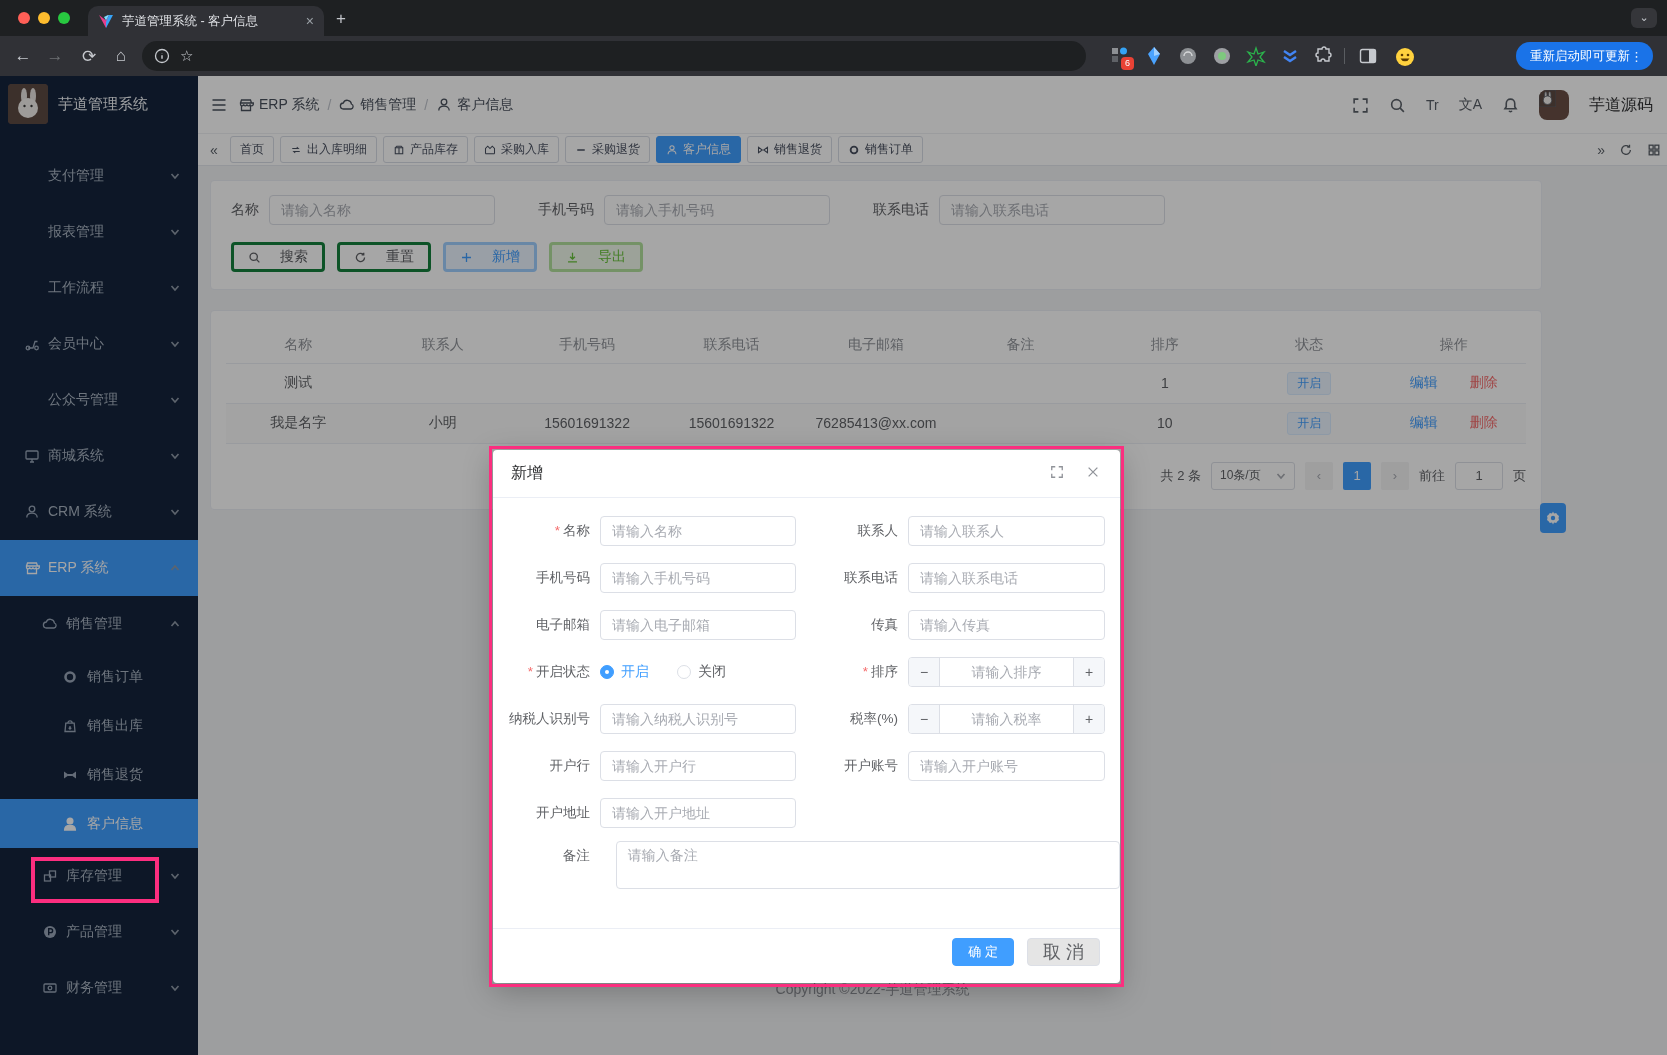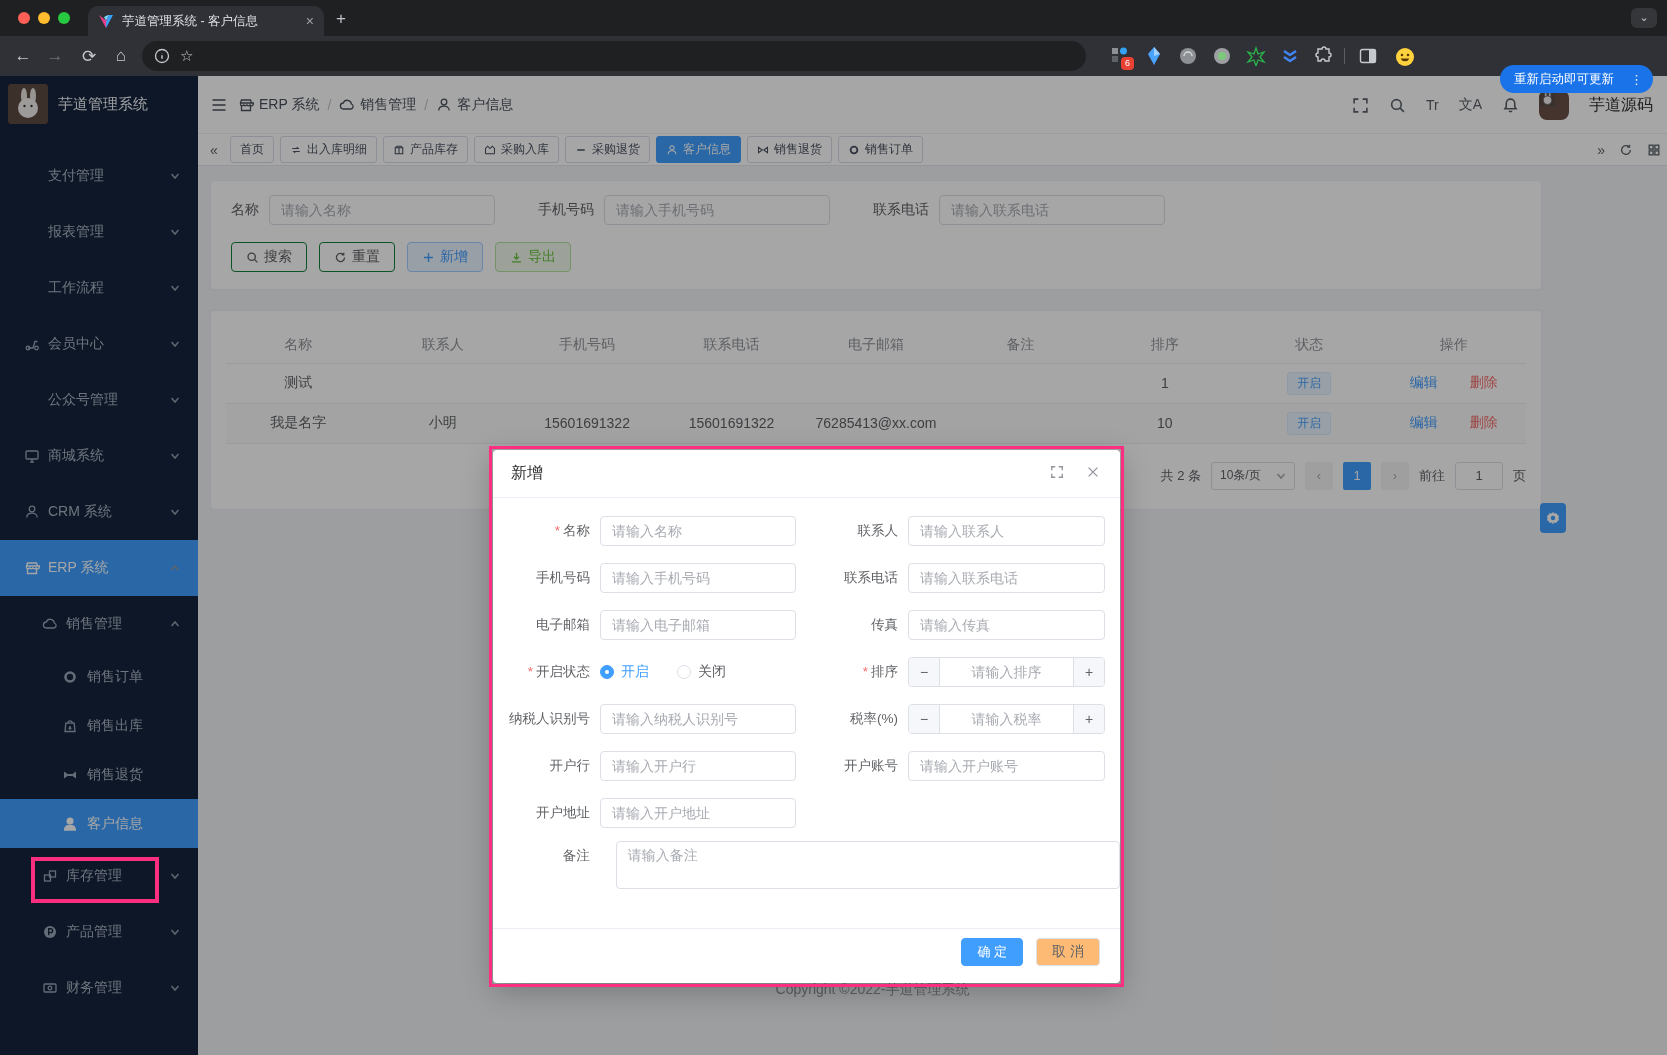--- a/index.html
+++ b/index.html
@@ -28,21 +28,21 @@
   .urlpill { position:absolute; left:142px; top:5px; width:944px; height:30px; background:#1e2022;
              border-radius:15px; display:flex; align-items:center; padding:0 12px; }
   .url-info { width:16px; height:16px; margin-right:10px; }
   .url-text { color:#e3e5e8; font-size:13.5px; flex:1; }
   .url-star { color:#c6c9ce; font-size:15px; }
   .ext { position:absolute; top:10px; width:20px; height:20px; }
   .ext-badge6 { position:absolute; right:-4px; bottom:-4px; min-width:13px; height:13px; background:#e94235;
                 color:#fff; font-size:9px; border-radius:4px; text-align:center; line-height:13px; padding:0 2px; }
   .divider-v { position:absolute; left:1344px; top:12px; width:1px; height:16px; background:#5a5d61; }
   .updatepill { position:absolute; right:14px; top:6px; height:28px; background:#1a73e8; border-radius:14px;
-                color:#fff; font-size:12.5px; display:flex; align-items:center; padding:0 10px 0 14px; gap:16px;margin-top:23px; }
+                color:#fff; font-size:12.5px; display:flex; align-items:center; padding:0 10px 0 14px; gap:0; }
   .updatepill .dots { font-size:13px; color:#e8f0fe; }
 
   
   .sidebar { position:absolute; left:0; top:76px; width:198px; bottom:0; background:#14243c; z-index:10; }
   .logo-row { height:56px; display:flex; align-items:center; padding-left:8px; gap:10px; }
   .logo-av { width:40px; height:40px; border-radius:4px; background:#6b4f45; overflow:hidden; flex:0 0 auto; }
   .logo-title { color:#f0f3f7; font-size:15px; white-space:nowrap; }
   .menu { padding-top:16px; }
   .side-item { position:relative; display:flex; align-items:center; height:56px; color:#a9b4c2;
                font-size:14px; cursor:pointer; white-space:nowrap; }
@@ -88,22 +88,22 @@
   .card { position:absolute; background:#fff; border:1px solid #ebeef5; border-radius:4px; }
   .search-card { left:12px; top:104px; width:1332px; height:110px; padding:14px 20px 0 20px; }
   .s-row { display:flex; align-items:center; }
   .s-group { display:flex; align-items:center; margin-right:43px; }
   .s-label { color:#606266; margin-right:10px; white-space:nowrap; }
   .inp { height:30px; border:1px solid #dcdfe6; border-radius:4px; padding:0 11px; font-size:14px;
          color:#606266; background:#fff; outline:none; font-family:inherit; }
   .inp::placeholder, .m-input::placeholder, .step-input::placeholder, .m-textarea::placeholder { color:#a8abb2; }
   .s-inp { width:226px; }
   .btn-row { margin-top:17px; display:flex; gap:12px; }
-  .btn { height:30px; border-radius:4px; border:1px solid #15803d; background:#fff; color:#606266;
-         font-size:14px; padding:0 14px; display:inline-flex; align-items:center; gap:5px; cursor:pointer;
+  .btn { height:30px; border-radius:4px; border:3px solid #15803d; background:#fff; color:#606266;
+         font-size:14px; padding:0 14px; display:inline-flex; align-items:center; gap:19px; cursor:pointer;
          font-family:inherit; }
   .btn svg { width:13px; height:13px; stroke:currentColor; fill:none; stroke-width:1.6; }
   .btn.plain-primary { background:#ecf5ff; border-color:#a0cfff; color:#409eff; }
   .btn.plain-success { background:#f0f9eb; border-color:#b3e19d; color:#67c23a; }
 
   .table-card { left:12px; top:234px; width:1332px; height:200px; padding:16px 15px 0 15px; }
   table { width:100%; border-collapse:collapse; table-layout:fixed; text-align:center; }
   th { height:36px; color:#909399; font-weight:normal; font-size:14px; border-bottom:1px solid #ebeef5; }
   td { height:40px; color:#606266; font-size:14px; border-bottom:1px solid #ebeef5; }
   tr.striped td { background:#fafafa; }
@@ -162,22 +162,22 @@
   .step-input { flex:1; border:none; outline:none; text-align:center; font-size:14px; color:#606266;
                 font-family:inherit; min-width:0; }
   .m-row.remark { height:64px; align-items:flex-start; }
   .m-row.remark .m-label { line-height:30px; margin-top:5px; }
   .m-textarea { width:505px; height:48px; border:1px solid #dcdfe6; border-radius:4px; padding:5px 11px;
                 font-size:14px; color:#606266; resize:none; outline:none; font-family:inherit; margin-top:5px;margin-left:16px; }
   .m-footer { position:absolute; left:0; right:0; bottom:0; height:55px; border-top:1px solid #ebeef5;
               display:flex; justify-content:flex-end; align-items:center; padding:0 20px 8px 0; gap:13px; }
   .btn-primary { height:28px; padding:0 15px; background:#409eff; border:1px solid #409eff; color:#fff;
                  border-radius:4px; font-size:13px; font-family:inherit; cursor:pointer; }
-  .btn-default { height:28px; padding:0 15px; background:#fdba74; border:1px solid #dcdfe6; color:#606266;
-                 border-radius:4px; font-size:14px; font-family:inherit; cursor:pointer; }
+  .btn-default { height:28px; padding:0 15px; background:#e5e5e5; border:1px solid #dcdfe6; color:#606266;
+                 border-radius:4px; font-size:18px; font-family:inherit; cursor:pointer; }
 
   .ann { position:absolute; border:3px solid #fb2e7f; z-index:60; pointer-events:none; }
   .ann-modal { left:489px; top:446px; width:635px; height:541px; }
   .ann-side { left:31px; top:857px; width:128px; height:46px; border-width:4px; }
 </style>
 </head>
 <body>
 
 <div class="chrome">
   <div class="tabstrip">

